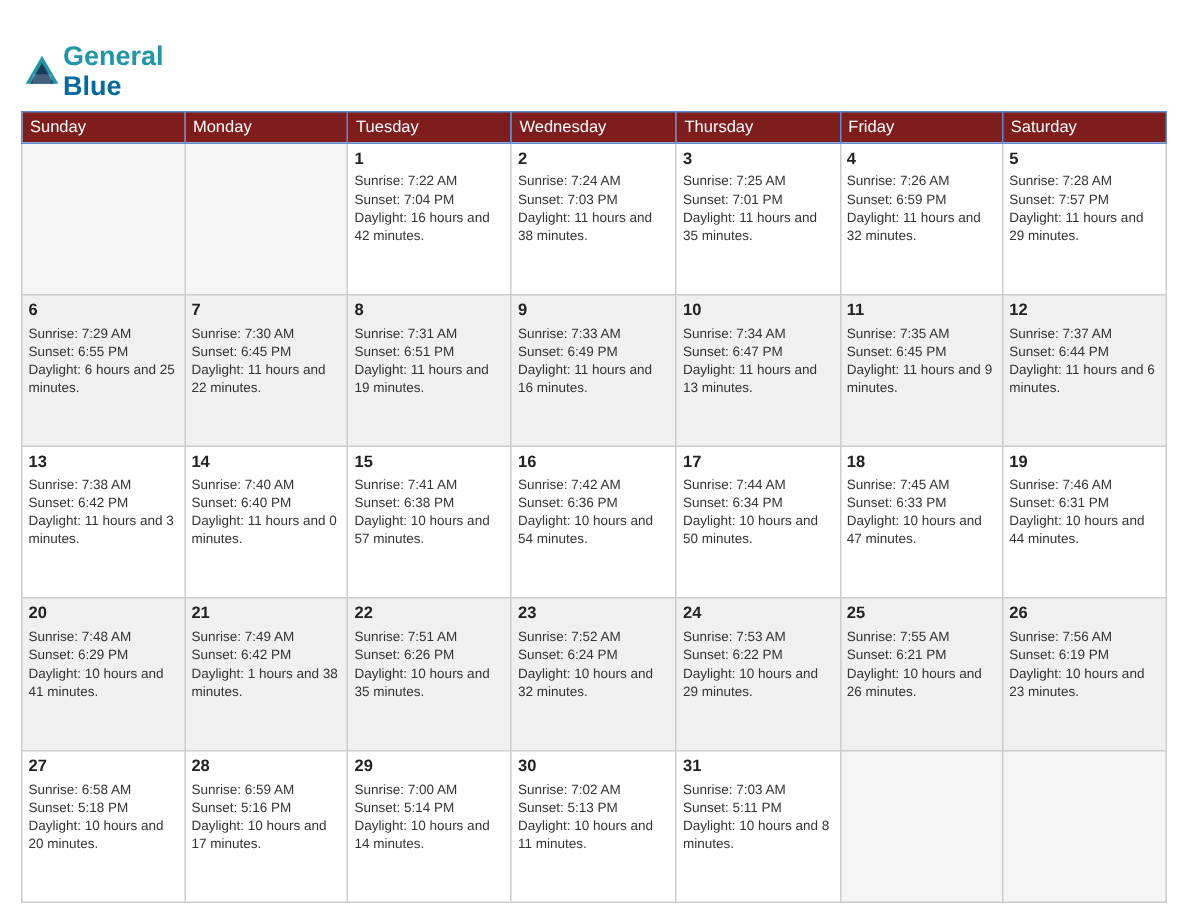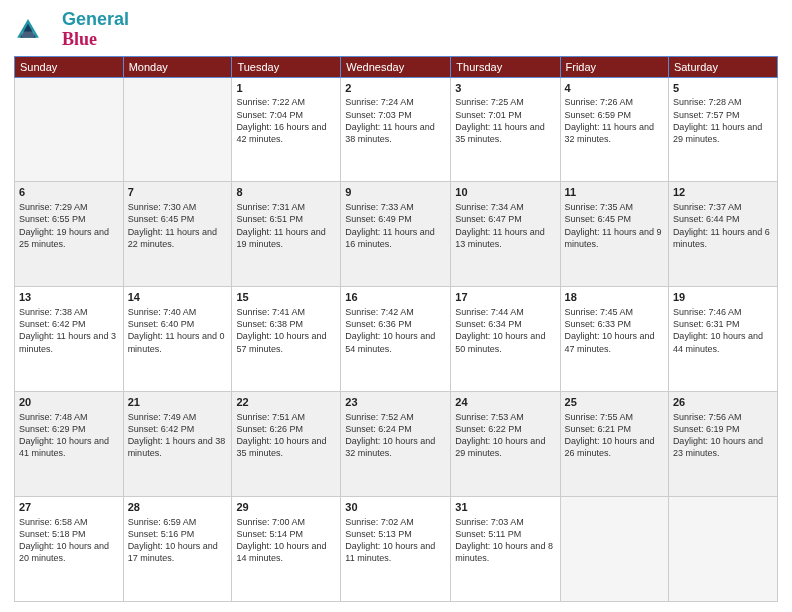--- a/index.html
+++ b/index.html
@@ -19,21 +19,22 @@
     }
     .header {
       display: flex;
       justify-content: space-between;
       align-items: flex-start;
       margin-bottom: 6px;
     }
     .logo {
       display: flex;
       align-items: center;
-      gap: 20px;
+      gap: 0;
+      margin-top: 18px;
     }
     .logo-text {
       font-size: 18px;
       font-weight: bold;
       color: #1a3a5c;
       line-height: 1.1;
     }
     .logo-text span {
       color: #2196a8;
     }
@@ -103,21 +104,21 @@
     <div class="logo">
       <svg class="logo-icon" viewBox="0 0 36 36">
         <polygon points="18,4 32,28 4,28" fill="#2196a8"></polygon>
         <polygon points="18,10 28,28 8,28" fill="#1a3a5c"></polygon>
         <rect x="10" y="20" width="16" height="8" fill="#fff" opacity="0.2"></rect>
       </svg>
       <div>
         <div class="logo-text">
           <span>General</span>
         </div>
-        <div class="logo-text" style="color:#be185d;font-family:Liberation Serif, serif;">Blue</div>
+        <div class="logo-text" style="color:#0369a1;">Blue</div>
       </div>
     </div>
     <div class="title-block">
       <div class="month-title"></div>
       <div class="location"></div>
     </div>
   </div>
 
   <table class="calendar-table">
     <thead>
@@ -165,21 +166,21 @@
             <div class="day-info">Sunrise: 7:28 AM</div>
             <div class="day-info">Sunset: 7:57 PM</div>
             <div class="day-info">Daylight: 11 hours and 29 minutes.</div>
           </td>
         </tr>
         <tr class="row-shade">
           <td>
             <span class="day-num">6</span>
             <div class="day-info">Sunrise: 7:29 AM</div>
             <div class="day-info">Sunset: 6:55 PM</div>
-            <div class="day-info">Daylight: 19 hours and 25 minutes.</div>
+            <div class="day-info">Daylight: 6 hours and 25 minutes.</div>
           </td>
           <td>
             <span class="day-num">7</span>
             <div class="day-info">Sunrise: 7:30 AM</div>
             <div class="day-info">Sunset: 6:45 PM</div>
             <div class="day-info">Daylight: 11 hours and 22 minutes.</div>
           </td>
           <td>
             <span class="day-num">8</span>
             <div class="day-info">Sunrise: 7:31 AM</div>

